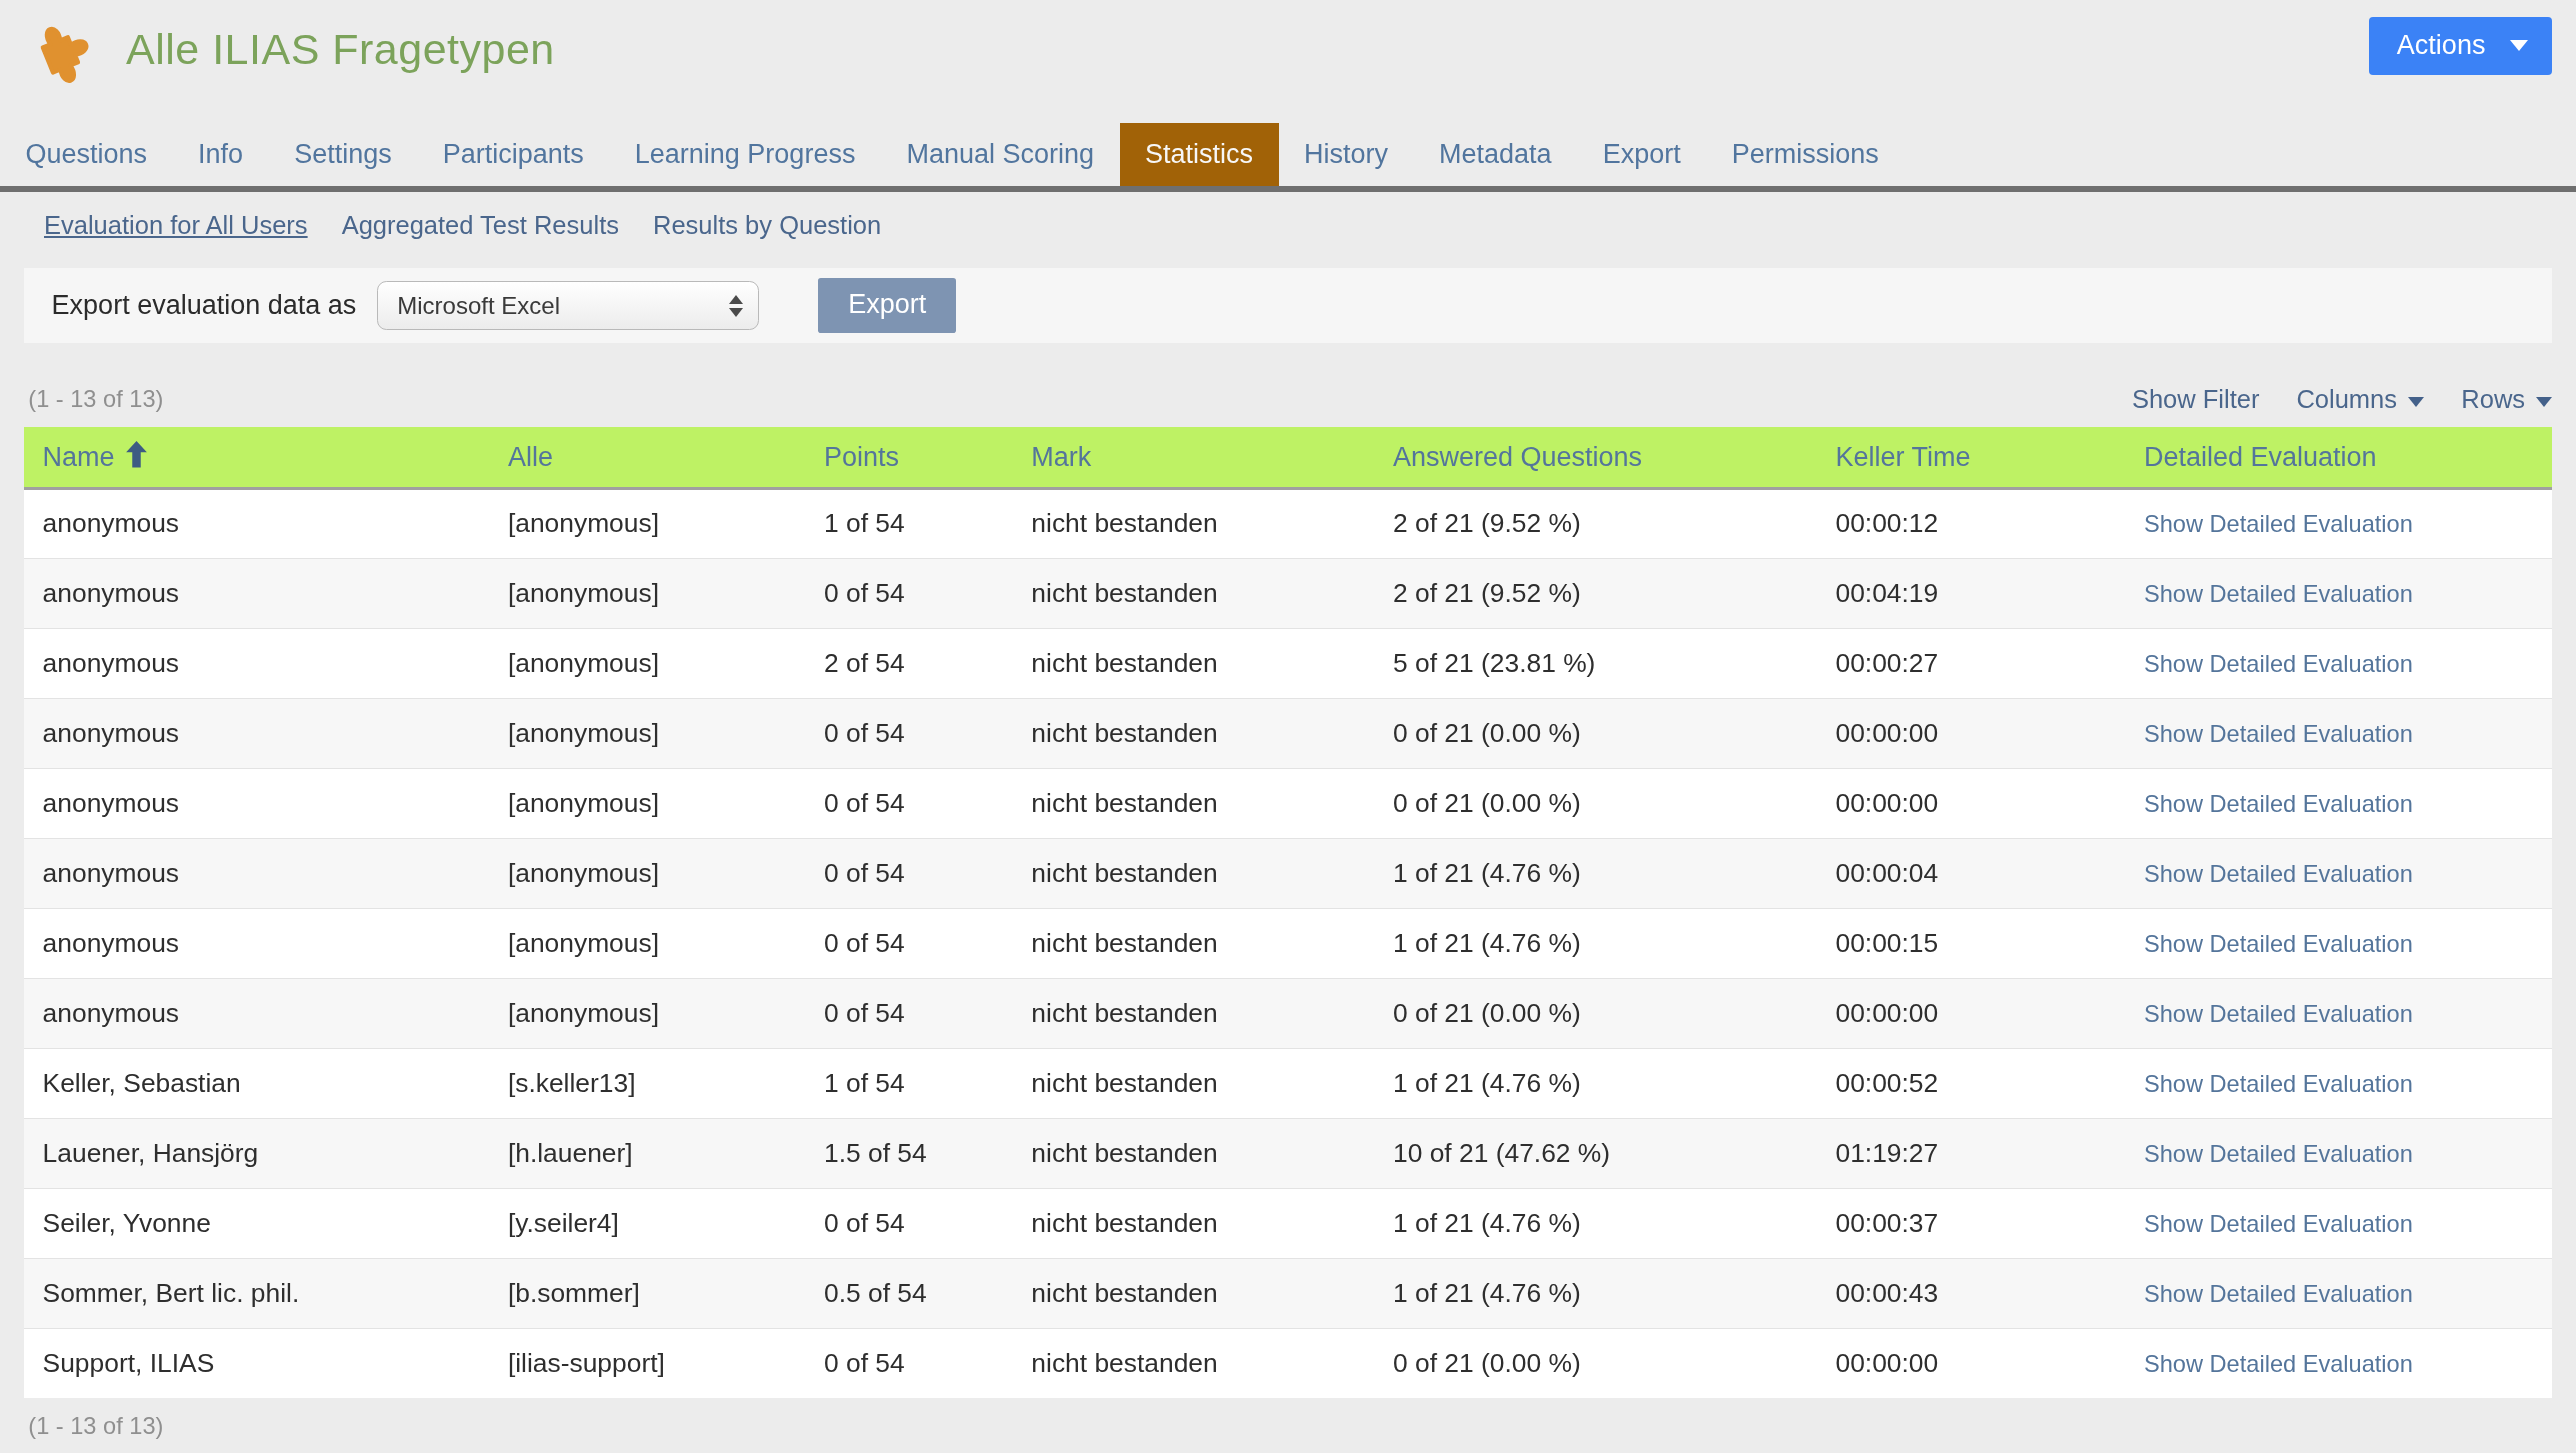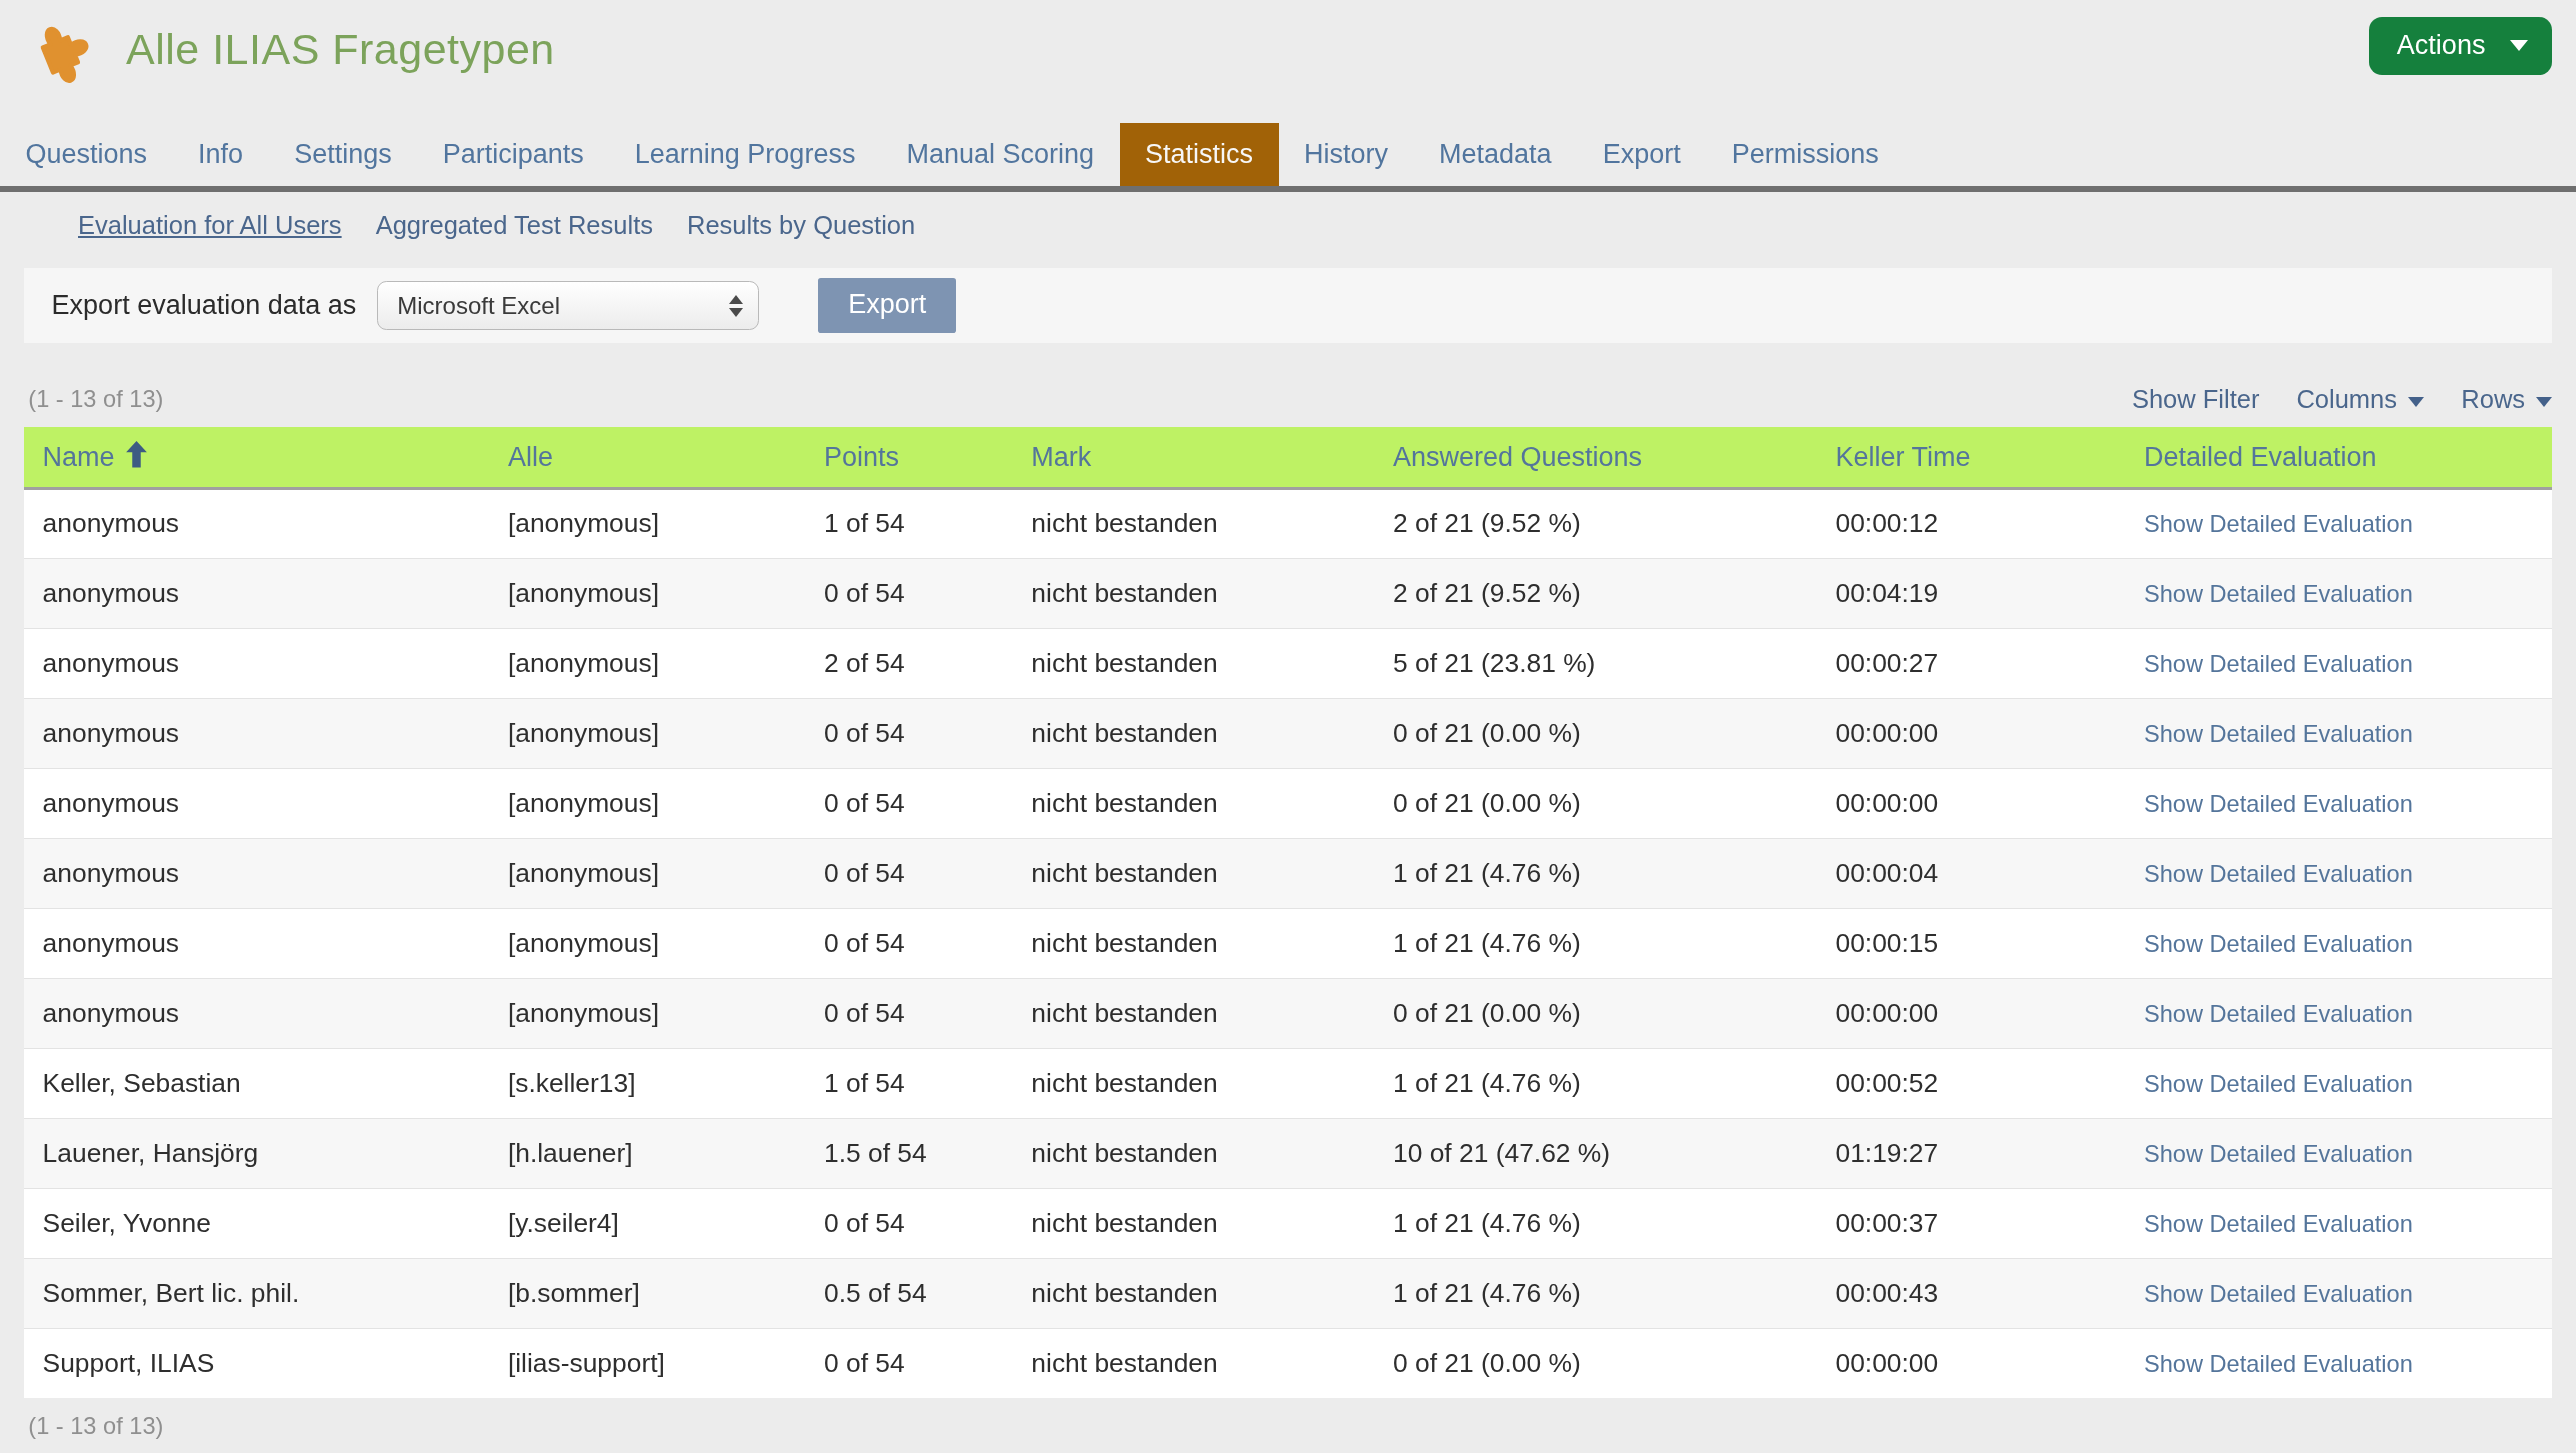--- a/index.html
+++ b/index.html
@@ -24,27 +24,27 @@
     margin-left:32px;
     margin-top:5.7px;
     font-size:43px;
     font-weight:400;
     color:#7CA35B;
     letter-spacing:0.5px;
   }
   .actions-btn {
     position:absolute;
     right:23.6px; top:17px;
-    background:#15803d;
+    background:#3b82f6;
     color:#FFFFFF;
     border:none;
     font-family:inherit;
     font-size:27px;
     padding:13.2px 24.5px 14px 28px;
-    border-radius:13px;
+    border-radius:4px;
     display:flex;
     align-items:center;
     gap:24.5px;
     cursor:pointer;
   }
   .caret-down-white {
     width:0; height:0;
     border-left:9.4px solid transparent;
     border-right:9.4px solid transparent;
     border-top:11.3px solid #FFFFFF;
@@ -81,21 +81,21 @@
     padding:19px 0 15px 44px;
     display:flex;
     gap:34px;
   }
   .subtabs a {
     font-size:25.5px;
     color:#4A668C;
     text-decoration:none;
     cursor:pointer;
   }
-  .subtabs a.active { text-decoration:underline;margin-left:34px; }
+  .subtabs a.active { text-decoration:underline; }
 
   
   .export-panel {
     margin:13.2px 23.6px 0 23.6px;
     background:#F6F6F6;
     height:75px;
     display:flex;
     align-items:center;
     padding:0 28px;
   }

